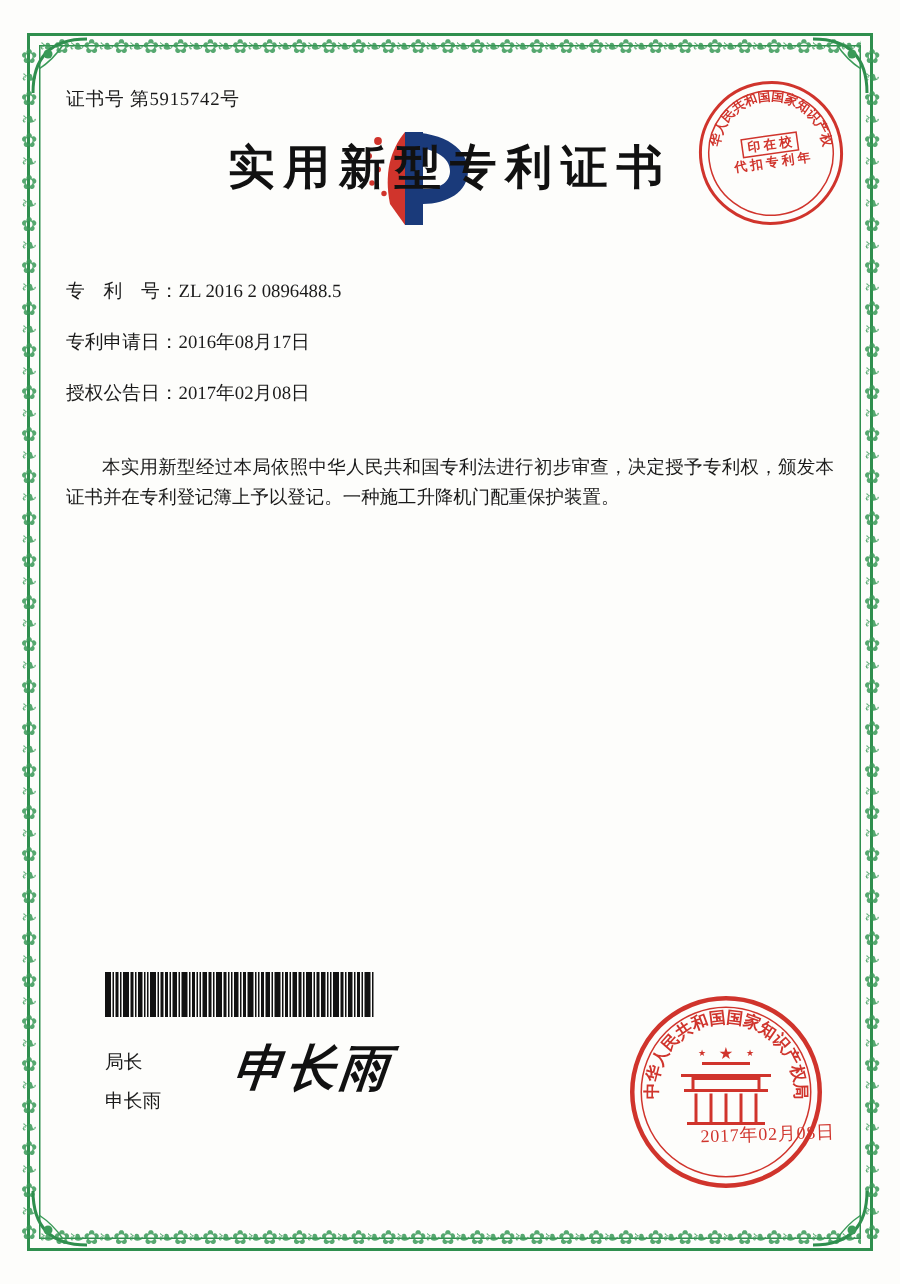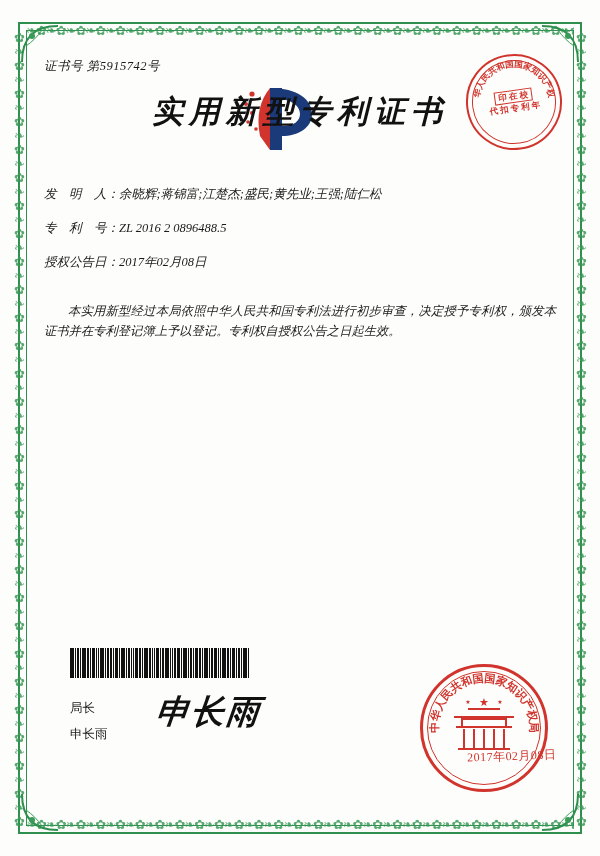--- a/index.html
+++ b/index.html
@@ -46,21 +46,21 @@
     border:0;
   }
   .corner svg{display:block;}
   .c-tl{left:20px;top:24px;}
   .c-tr{right:20px;top:24px;transform:scaleX(-1);}
   .c-bl{left:20px;bottom:24px;transform:scaleY(-1);}
   .c-br{right:20px;bottom:24px;transform:scale(-1,-1);}
 
   
   .content{
-    position:absolute;left:44px;top:58px;width:512px;font-style:italic;
+    position:absolute;left:44px;top:58px;width:512px;
   }
   .cert-no{
     font-size:12.5px;
     letter-spacing:.5px;
     margin-bottom:4px;
   }
   
   .logo-wrap{
     position:absolute;left:236px;top:72px;width:92px;height:92px;
   }
@@ -244,32 +244,32 @@
       <span>代 扣 专 利 年</span>
     </div>
   </div>
 
   <div class="content">
     <div class="cert-no">证书号 第5915742号</div>
     <div class="title">实用新型专利证书</div>
 
     <div class="fields">
       <div class="field">
-        <span class="lab">发　明　人：</span><span>余晓辉;蒋锦富;江楚杰;盛民;黄先业;王强;陆仁松</span>
+        <span class="lab">专　利　号：</span><span>ZL 2016 2 0896488.5</span>
       </div>
       <div class="field">
-        <span class="lab">专　利　号：</span><span>ZL 2016 2 0896488.5</span>
+        <span class="lab">专利申请日：</span><span>2016年08月17日</span>
       </div>
       <div class="field">
         <span class="lab">授权公告日：</span><span>2017年02月08日</span>
       </div>
     </div>
 
     <div class="body-text">
-      <p>本实用新型经过本局依照中华人民共和国专利法进行初步审查，决定授予专利权，颁发本证书并在专利登记簿上予以登记。专利权自授权公告之日起生效。</p>
+      <p>本实用新型经过本局依照中华人民共和国专利法进行初步审查，决定授予专利权，颁发本证书并在专利登记簿上予以登记。一种施工升降机门配重保护装置。</p>
     </div>
   </div>
 
   <div class="barcode">
     <i style="width:4px"></i><i style="width:1px"></i><i style="width:2px"></i><i style="width:1px"></i><i style="width:4px"></i><i style="width:2px"></i><i style="width:1px"></i><i style="width:3px"></i><i style="width:1px"></i><i style="width:1px"></i><i style="width:4px"></i><i style="width:1px"></i><i style="width:2px"></i><i style="width:2px"></i><i style="width:1px"></i><i style="width:3px"></i><i style="width:1px"></i><i style="width:4px"></i><i style="width:1px"></i><i style="width:2px"></i><i style="width:1px"></i><i style="width:1px"></i><i style="width:3px"></i><i style="width:2px"></i><i style="width:1px"></i><i style="width:4px"></i><i style="width:2px"></i><i style="width:1px"></i><i style="width:1px"></i><i style="width:3px"></i><i style="width:1px"></i><i style="width:2px"></i><i style="width:4px"></i><i style="width:1px"></i><i style="width:1px"></i><i style="width:2px"></i><i style="width:3px"></i><i style="width:1px"></i><i style="width:4px"></i><i style="width:1px"></i><i style="width:2px"></i><i style="width:1px"></i><i style="width:3px"></i><i style="width:2px"></i><i style="width:1px"></i><i style="width:4px"></i><i style="width:1px"></i><i style="width:2px"></i><i style="width:3px"></i><i style="width:1px"></i><i style="width:1px"></i><i style="width:4px"></i><i style="width:2px"></i><i style="width:1px"></i><i style="width:3px"></i><i style="width:1px"></i><i style="width:2px"></i><i style="width:1px"></i><i style="width:4px"></i><i style="width:1px"></i>
   </div>
 
   <div class="sig">
     <div>局长</div>
     <div>申长雨</div>

